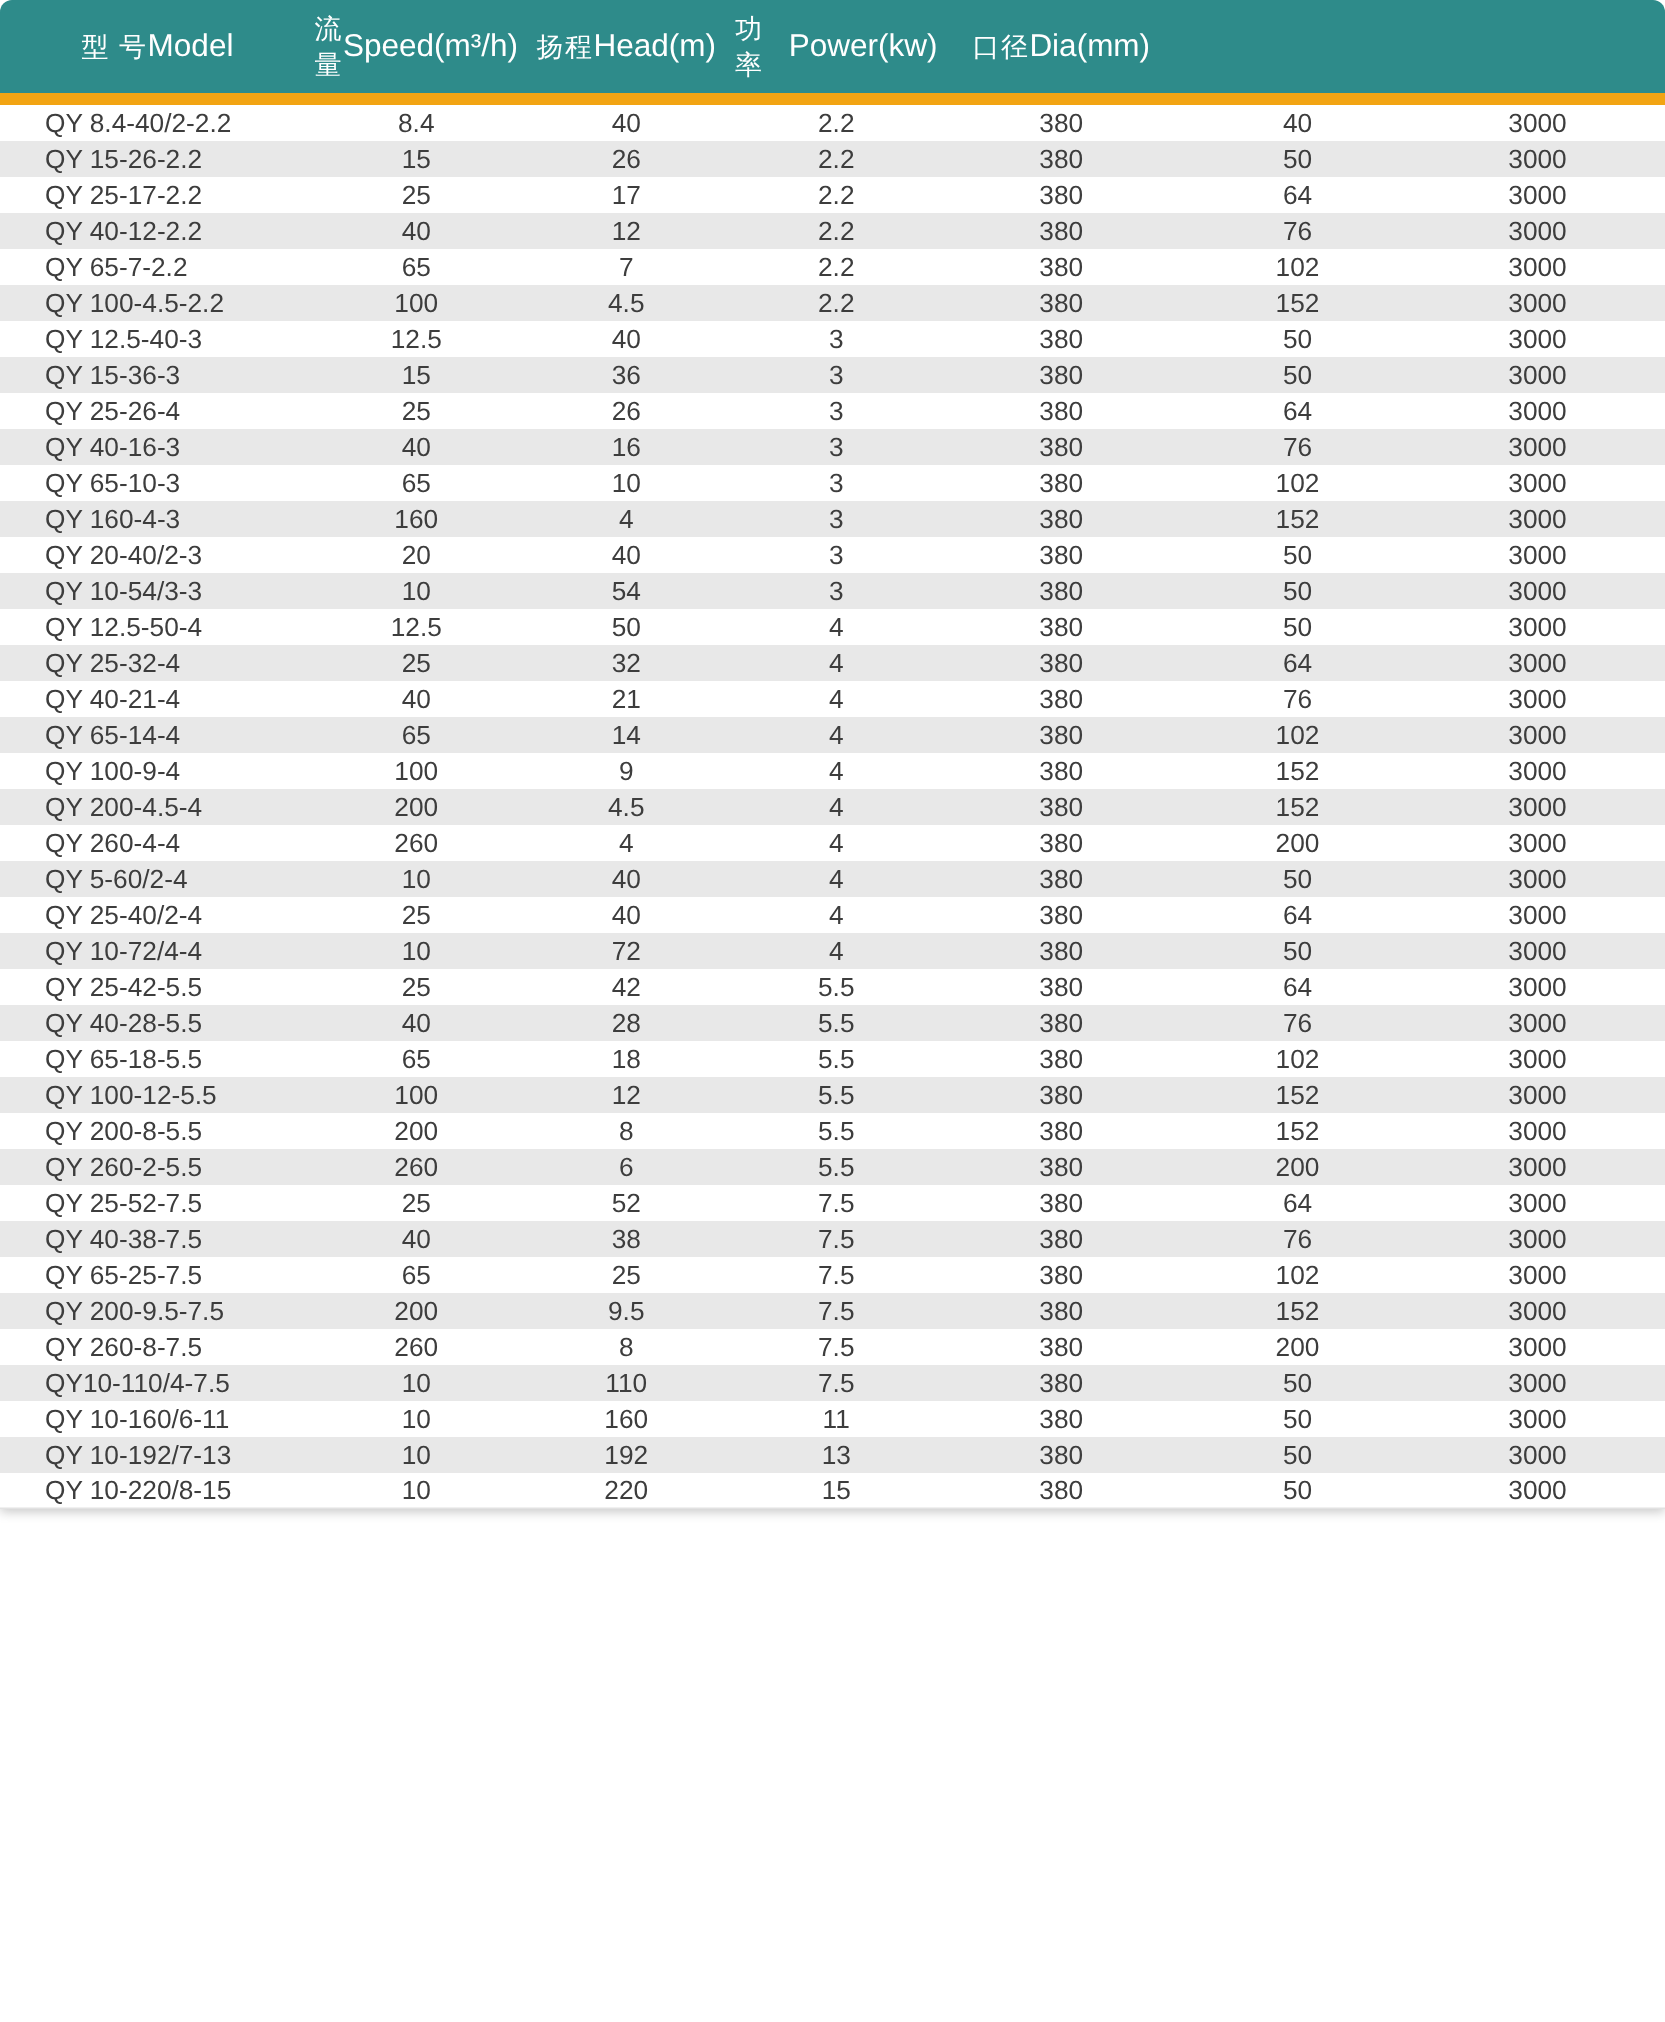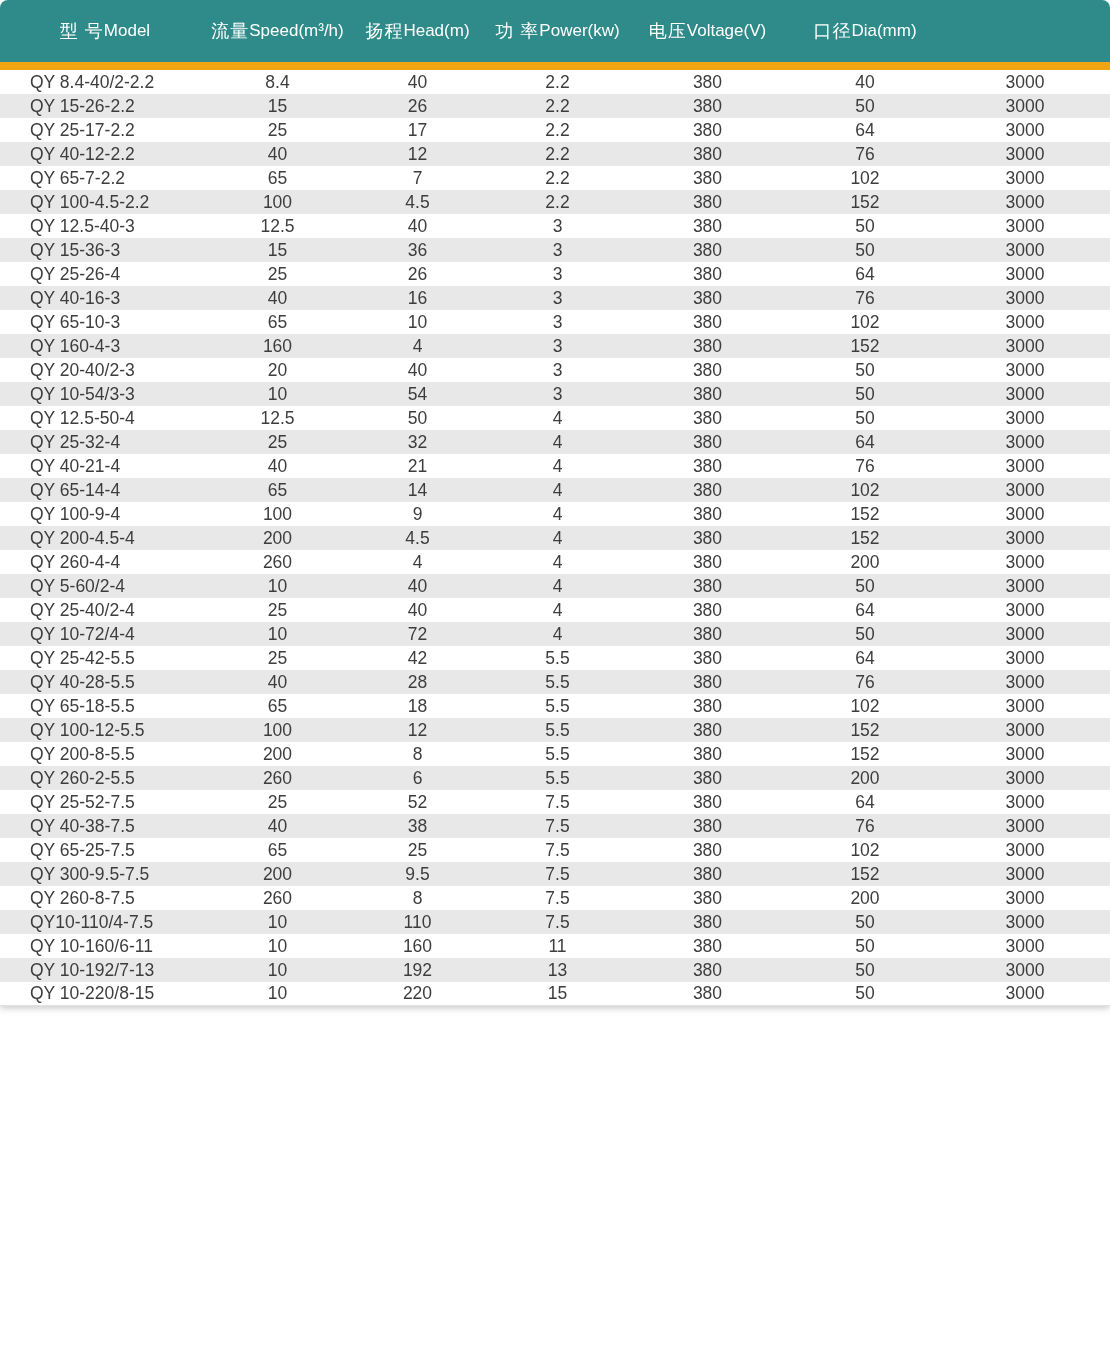--- a/index.html
+++ b/index.html
@@ -33,21 +33,21 @@
   }
   .th {
     display: flex;
     flex-direction: row;
     align-items: center;
     justify-content: center;
     color: var(--header-text);
     line-height: 1.35;
   }
   .th .zh { font-size: 18px; letter-spacing: 1px; }
-  .th .en { font-size: 17px; }
+  .th .en { font-size: 21px; }
   .accent-bar {
     height: 8px;
     background: var(--accent-bar);
   }
   .tbody .grid-row {
     height: 24px;
     align-items: center;
     background: var(--row-bg);
   }
   .tbody .grid-row:nth-child(even) { background: var(--row-alt-bg); }
@@ -80,24 +80,20 @@
     </div>
     <div class="th">
       <span class="zh">扬程</span>
       <span class="en">Head(m)</span>
     </div>
     <div class="th">
       <span class="zh">功 率</span>
       <span class="en">Power(kw)</span>
     </div>
     <div class="th">
-      <span class="zh">电压</span>
-      <span class="en">Voltage(V)</span>
-    </div>
-    <div class="th">
       <span class="zh">口径</span>
       <span class="en">Dia(mm)</span>
     </div>
   </div>
 
   <div class="accent-bar"></div>
 
   <div class="tbody">
   <div class="grid-row">
     <div class="cell model">QY 8.4-40/2-2.2</div>
@@ -423,21 +419,21 @@
     <div class="cell model">QY 65-25-7.5</div>
     <div class="cell">65</div>
     <div class="cell">25</div>
     <div class="cell">7.5</div>
     <div class="cell">380</div>
     <div class="cell">102</div>
     <div class="cell">3000</div>
   </div>
 
   <div class="grid-row">
-    <div class="cell model">QY 300-9.5-7.5</div>
+    <div class="cell model">QY 200-9.5-7.5</div>
     <div class="cell">200</div>
     <div class="cell">9.5</div>
     <div class="cell">7.5</div>
     <div class="cell">380</div>
     <div class="cell">152</div>
     <div class="cell">3000</div>
   </div>
 
   <div class="grid-row">
     <div class="cell model">QY 260-8-7.5</div>

